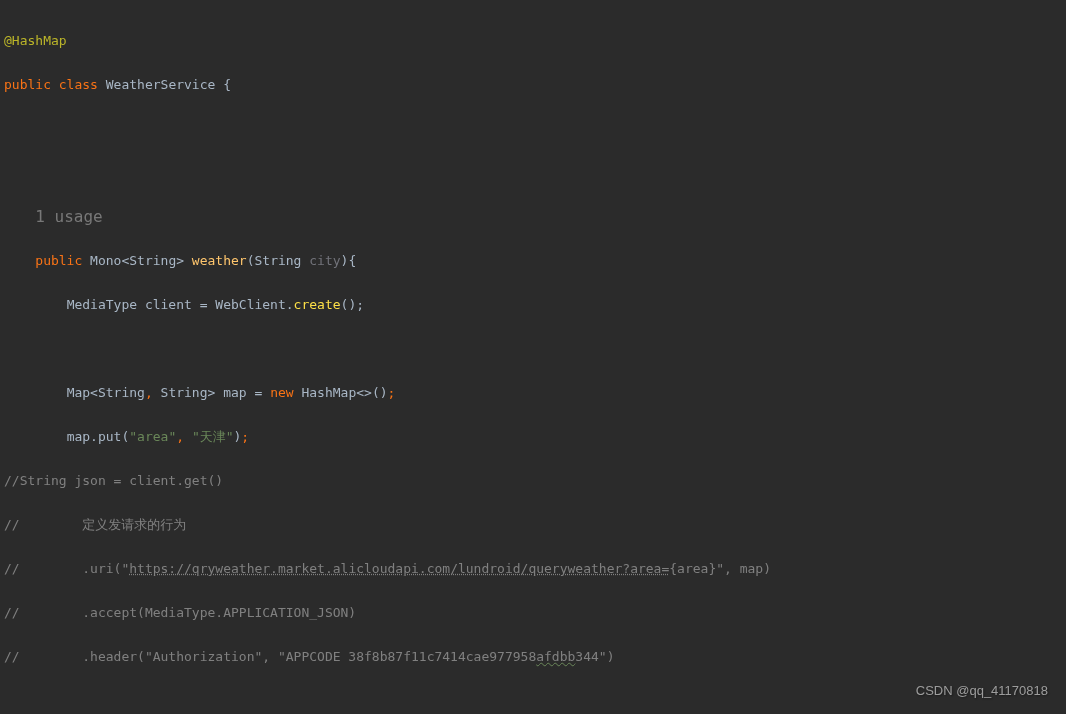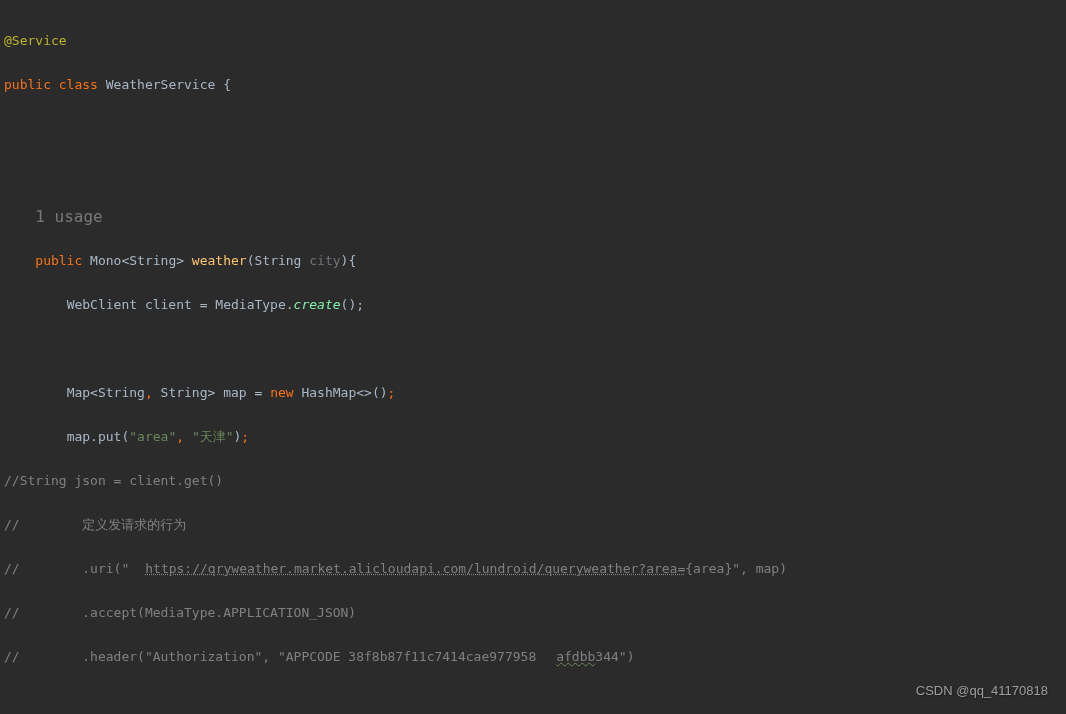--- a/index.html
+++ b/index.html
@@ -27,47 +27,47 @@
       padding-left: 4px;
       position: relative;
     }
     .annotation { color: #bbb529; }
     .keyword { color: #f97316; }
     .class-name { color: #a9b7c6; margin-top: 12px; }
     .method-name { color: #ffc66d; }
     .param { color: #a9b7c6; }
     .comment { color: #808080; }
     .string { color: #6a8759; }
-    .static-method { color: #86efac; font-style: italic; }
+    .static-method { color: #fde047; }
     .usage-hint { color: #787878; font-size: 16px; }
-    .underline-link { text-decoration: underline; text-decoration-style: dotted; margin-left: 16px; }
-    .typo { text-decoration: underline wavy #6a8759; text-decoration-thickness: 1px; padding-left: 20px; }
+    .underline-link { text-decoration: underline; text-decoration-style: dotted; }
+    .typo { text-decoration: underline wavy #6a8759; text-decoration-thickness: 1px; }
     .punct { color: #a9b7c6; }
     .watermark {
       position: absolute;
       bottom: 12px;
       right: 18px;
       color: #cccccc;
       font-size: 13px;
       opacity: 0.7;
       text-shadow: 1px 1px 2px rgba(0,0,0,0.6);
       font-family: Arial, sans-serif;
     }
   </style>
 </head>
 <body>
 
 <div class="editor">
-<div class="line"><span class="annotation">@Service</span></div>
+<div class="line"><span class="annotation">@HashMap</span></div>
 <div class="line"><span class="keyword">public</span> <span class="keyword">class</span> <span class="class-name">WeatherService</span> <span class="punct">{</span></div>
 <div class="line"></div>
 <div class="line"></div>
 <div class="line">    <span class="usage-hint">1 usage</span></div>
 <div class="line">    <span class="keyword">public</span> <span>Mono&lt;String&gt;</span> <span class="method-name">weather</span>(<span>String</span> <span class="param" style="color:#72737a">city</span><span>){</span></div>
-<div class="line">        <span>WebClient client = MediaType.</span><span class="static-method">create</span><span class="punct">();</span></div>
+<div class="line">        <span>MediaType client = WebClient.</span><span class="static-method">create</span><span class="punct">();</span></div>
 <div class="line"></div>
 <div class="line">        <span>Map&lt;String</span><span class="keyword">,</span><span> String&gt; map = </span><span class="keyword">new</span><span> HashMap&lt;&gt;()</span><span class="keyword">;</span></div>
 <div class="line">        <span>map.put(</span><span class="string">"area"</span><span class="keyword">,</span> <span class="string">"天津"</span><span>)</span><span class="keyword">;</span></div>
 <div class="line"><span class="comment">//String json = client.get()</span></div>
 <div class="line"><span class="comment">//        定义发请求的行为</span></div>
 <div class="line"><span class="comment">//        .uri("</span><span class="comment underline-link">https://qryweather.market.alicloudapi.com/lundroid/queryweather?area=</span><span class="comment">{area}", map)</span></div>
 <div class="line"><span class="comment">//        .accept(MediaType.APPLICATION_JSON)</span></div>
 <div class="line"><span class="comment">//        .header("Authorization", "APPCODE 38f8b87f11c7414cae977958</span><span class="comment typo">afdbb</span><span class="comment">344")</span></div>
 
 

